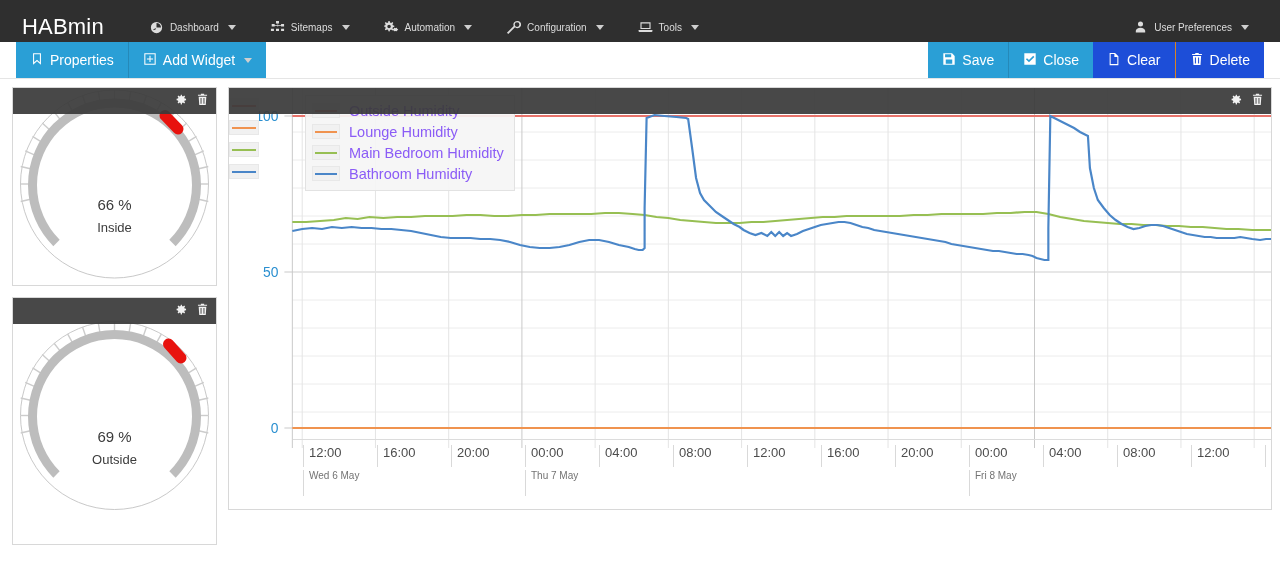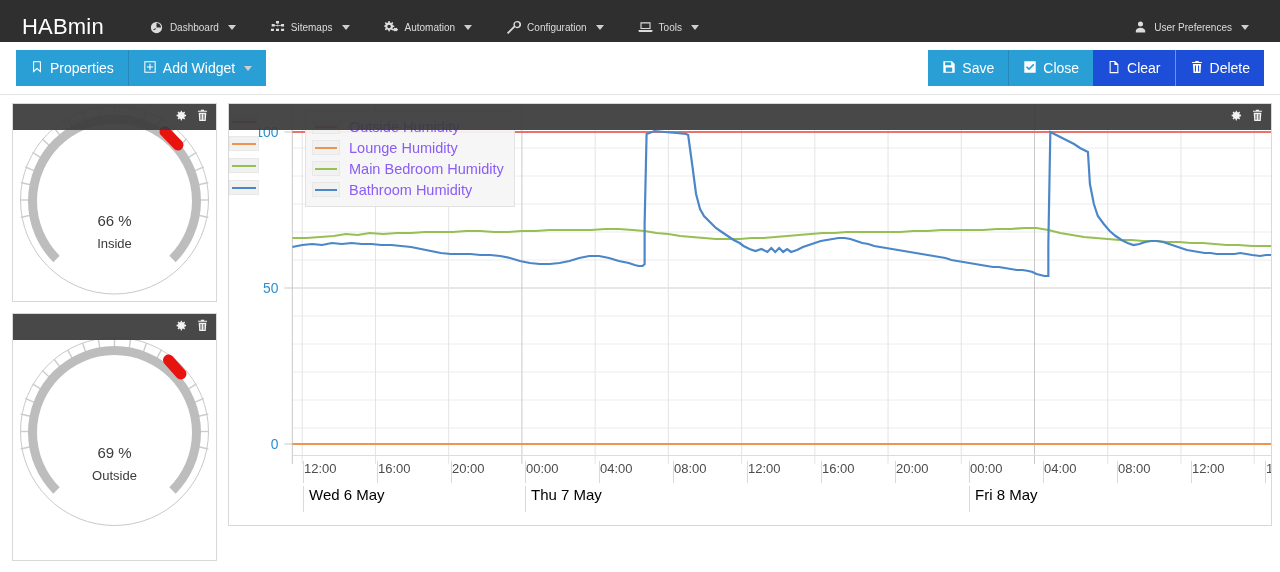--- a/index.html
+++ b/index.html
@@ -37,21 +37,21 @@
   .nav-ico { display:inline-flex; width:15px; height:15px; align-items:center; justify-content:center; }
   .nav-ico svg { width:15px; height:15px; fill:#dcdcdc; }
   .caret {
     width:0;height:0;border-left:4px solid transparent;border-right:4px solid transparent;
     border-top:5px solid #cfcfcf; margin-left:3px;
   }
   .nav-right { display:flex; align-items:center; }
 
   
   .toolbar {
-    height:53px; background:#ffffff;
+    height:37px; background:#ffffff;
     display:flex; align-items:center; justify-content:space-between;
     padding:0 16px; border-bottom:1px solid #e5e5e5;
   }
   .btn-group { display:flex; }
   .btn {
     display:flex; align-items:center; gap:6px;
     height:36px; padding:0 14px;
     border:none; color:#fff; font-size:14px; cursor:pointer;
     font-family:"Liberation Sans", sans-serif;
   }
@@ -103,24 +103,24 @@
   .legend-swatch i { position:absolute; left:2px; right:2px; top:6px; height:2px; display:block; }
   .legend-text { font-size:14.5px; color:#8b5cf6; white-space:nowrap; }
 
   .legend-mini { position:absolute; left:0px; top:10px; z-index:3; }
   .legend-mini .legend-swatch { width:30px; height:15px; margin:0 0 7px 0; }
 
   .xaxis { position:absolute; left:0; right:0; bottom:0; height:70px; }
   .xaxis-line { position:absolute; top:0; left:64px; right:0; height:1px; background:#dcdcdc; }
   .tick-lbl {
     position:absolute; font-size:13px; color:#4c4c4c; top:6px;
-    border-left:1px solid #d9d9d9; height:22px;
+    padding-left:5px; border-left:1px solid #d9d9d9; height:22px;
   }
   .day-lbl {
-    position:absolute; font-size:15px; color:#000000; top:31px;
+    position:absolute; font-size:10px; color:#737373; top:31px;
     padding-left:5px; border-left:1px solid #d9d9d9; height:26px;
   }
   .ylabel { fill:#2a8fd0; font-size:14px; }
 </style>
 </head>
 <body>
 
 <div class="navbar">
   <div class="brand">HABmin</div>
   <div class="nav-items">

